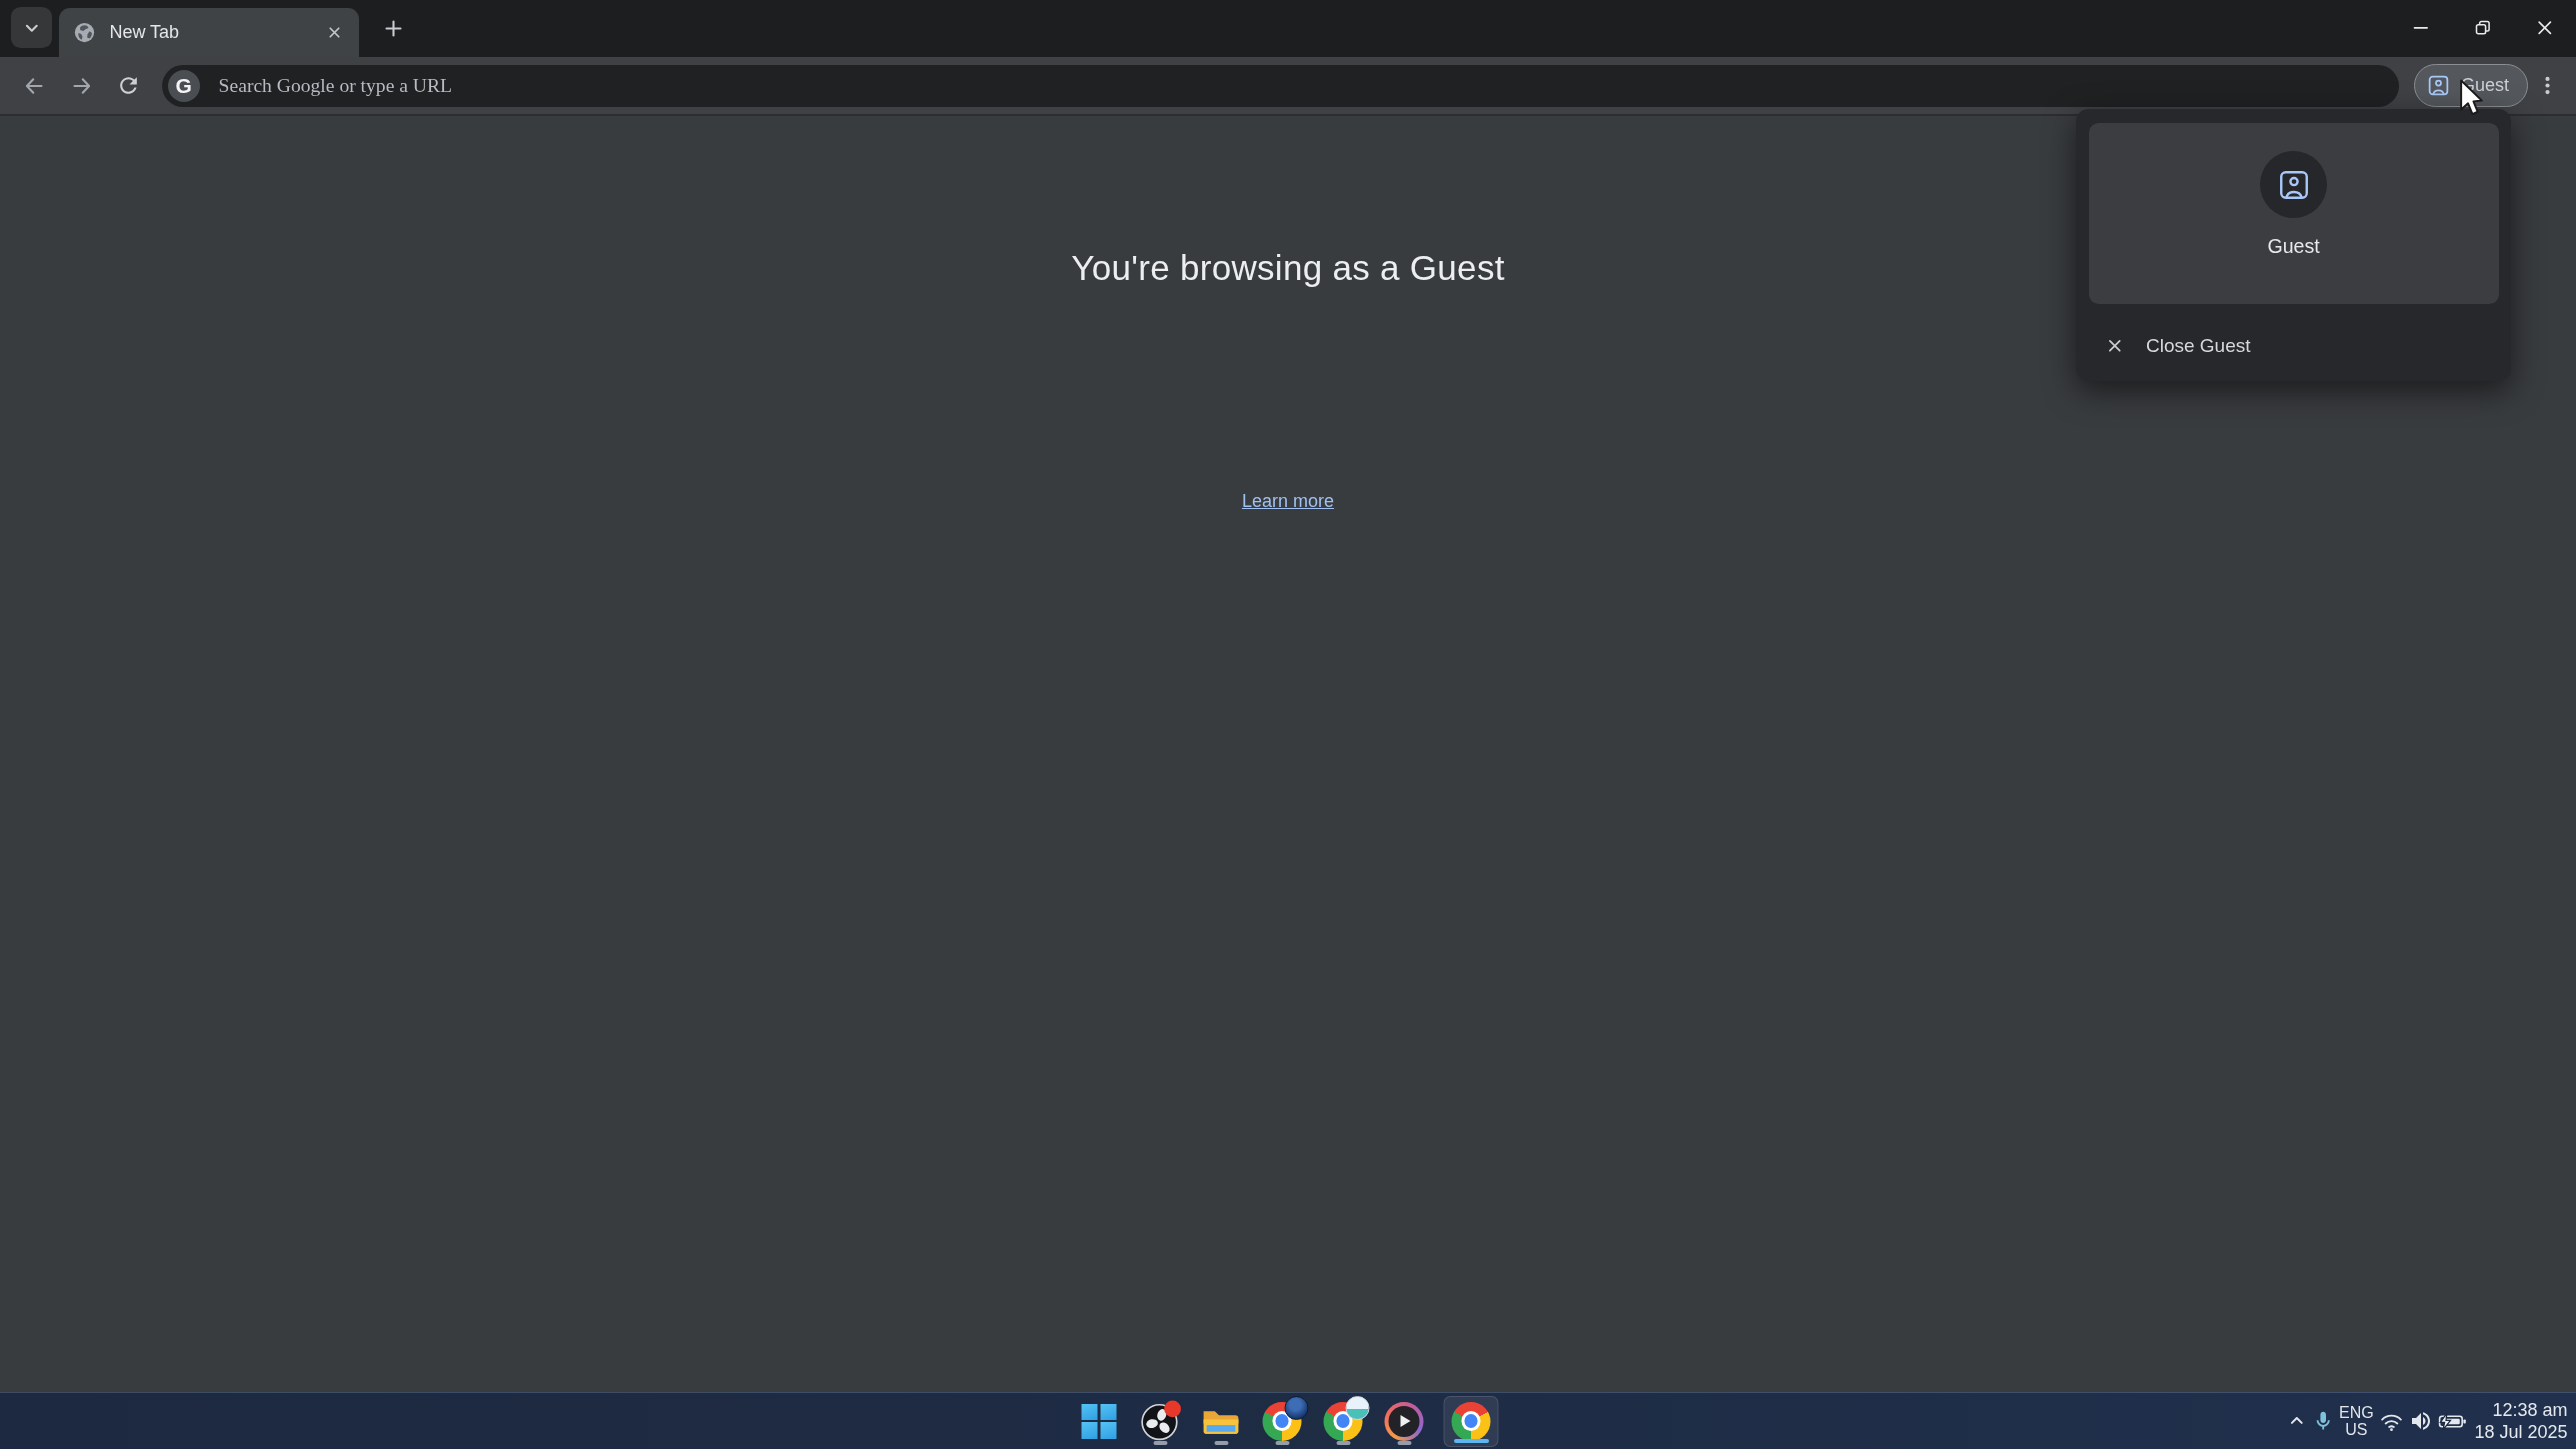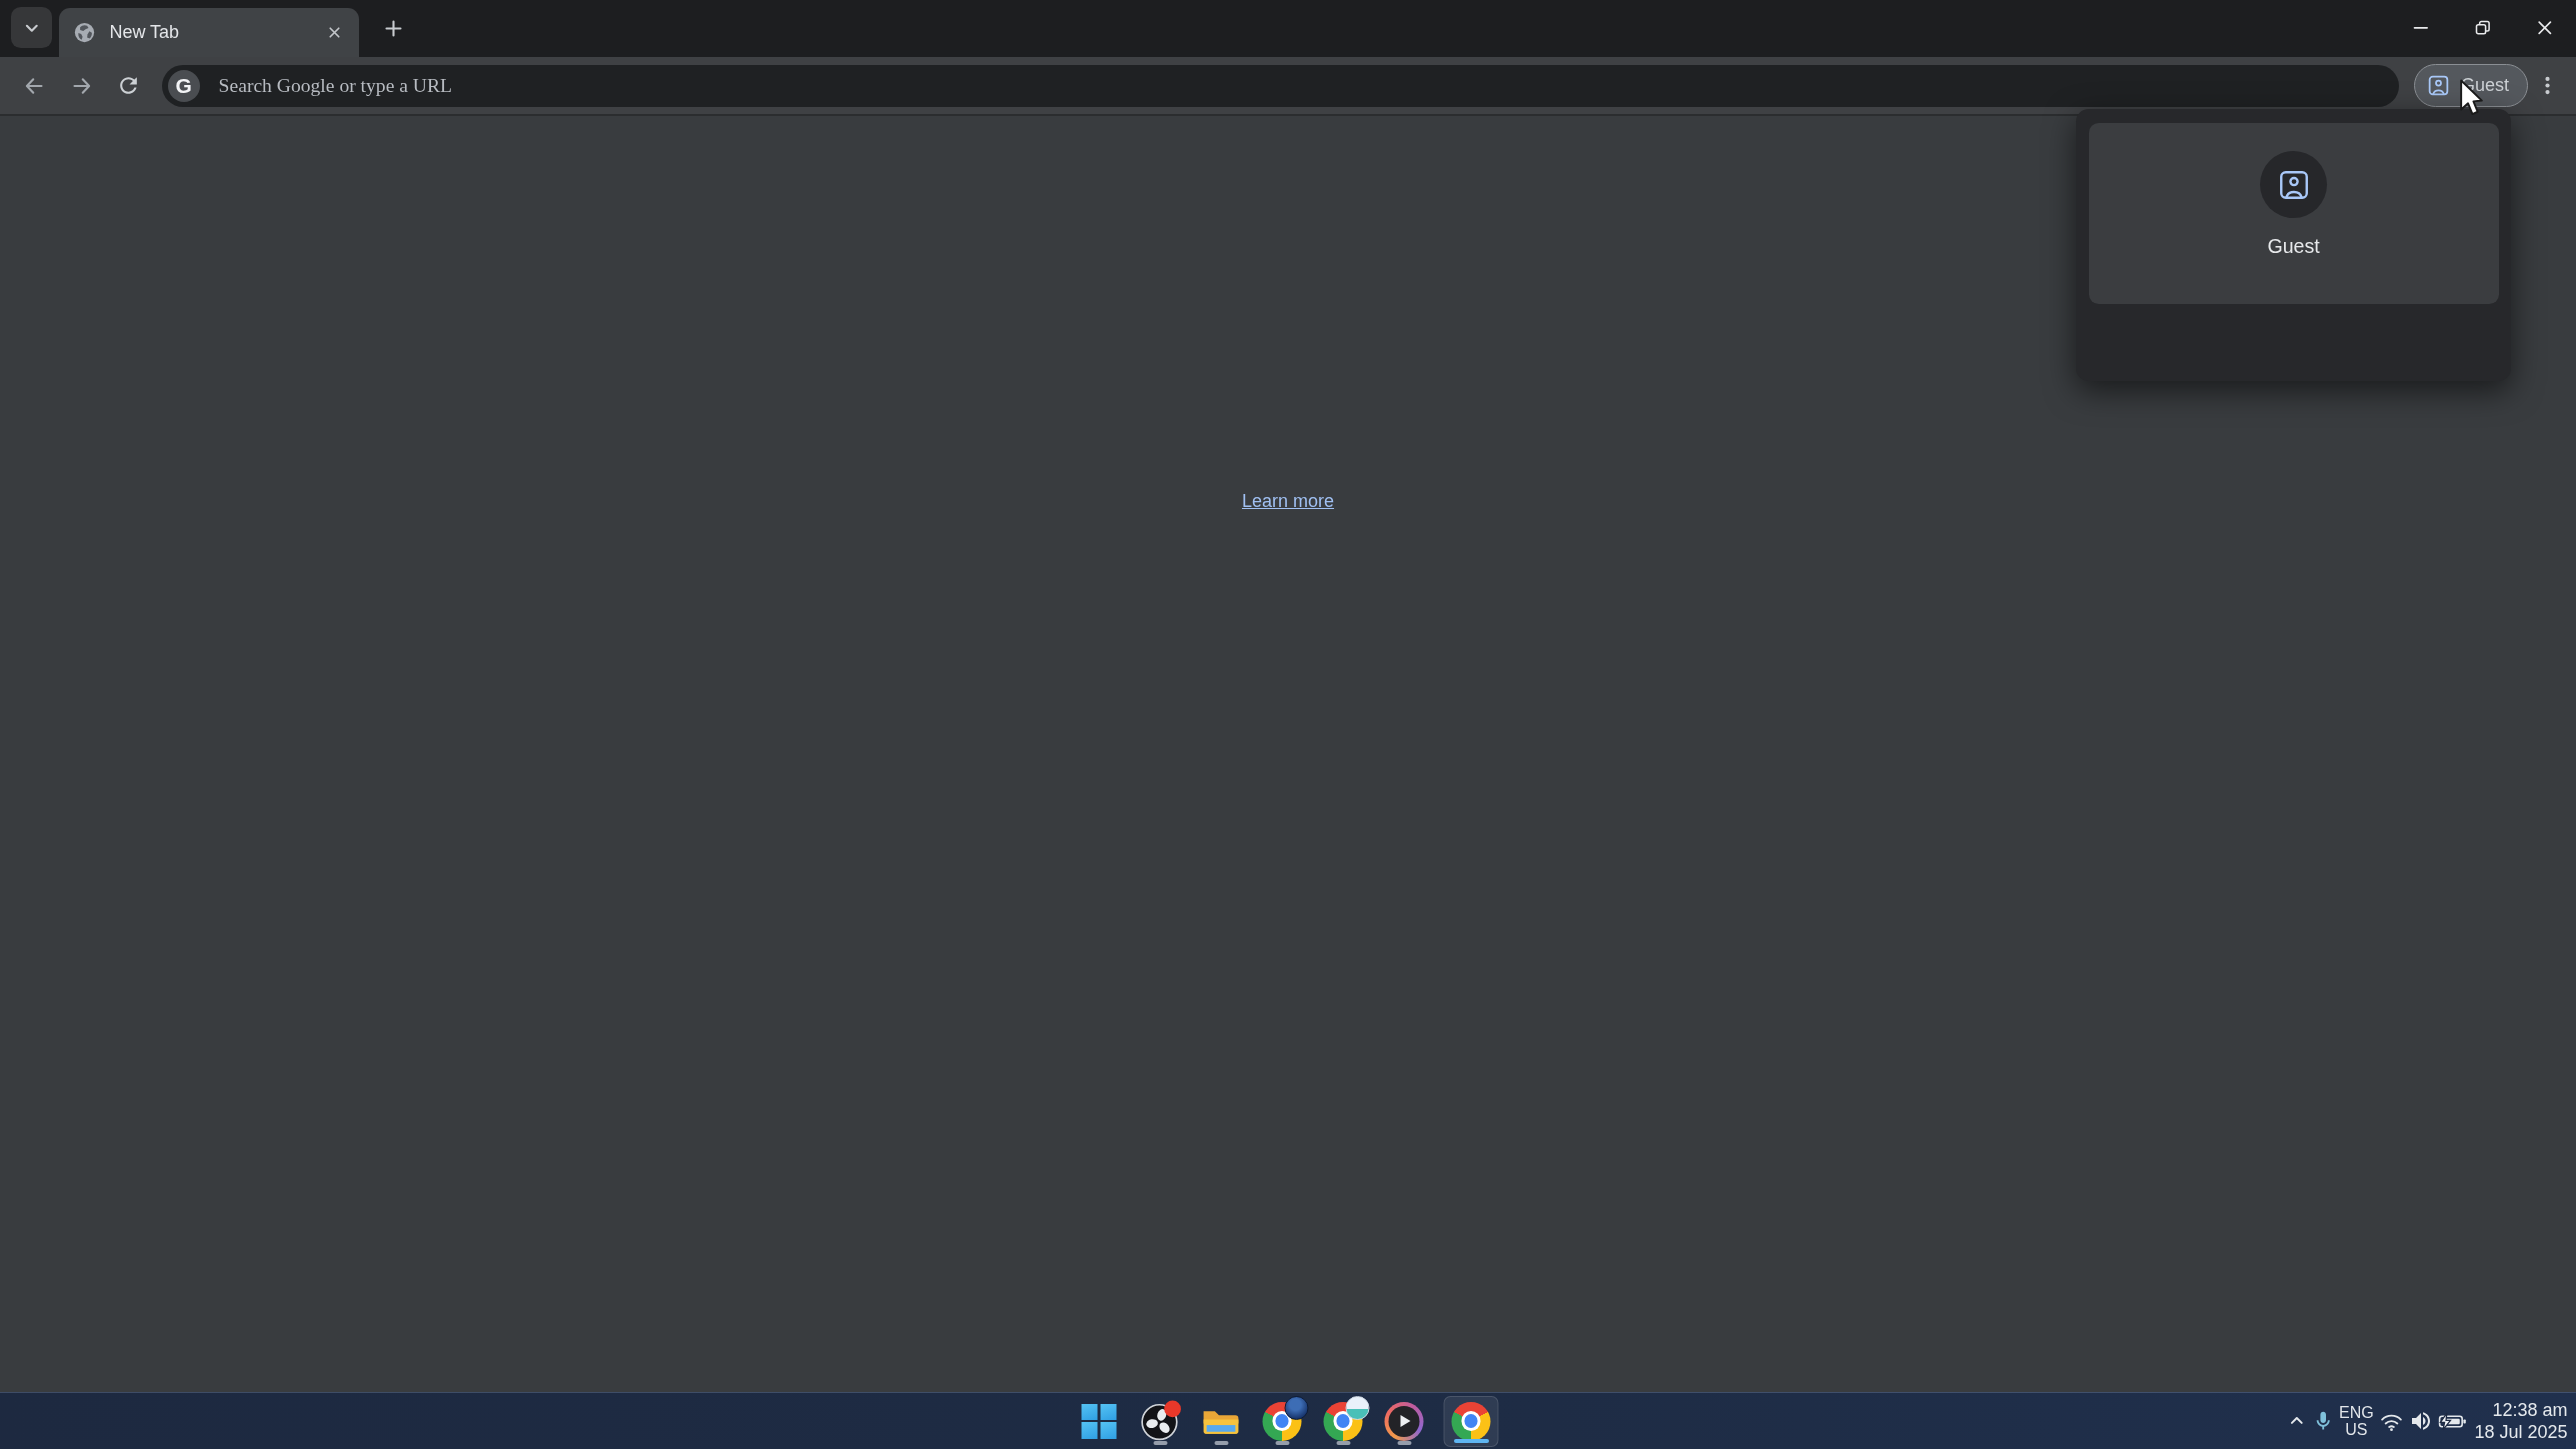--- a/index.html
+++ b/index.html
@@ -185,35 +185,42 @@
     <div class="kebab">
       <svg width="21" height="21" viewBox="0 0 24 24" fill="#c8cbcf">
           <circle cx="12" cy="4.5" r="2.4"></circle>
           <circle cx="12" cy="12" r="2.4"></circle>
           <circle cx="12" cy="19.5" r="2.4"></circle>
         </svg>
     </div>
   </div>
 
   <div class="content">
+    <div class="guest-heading">You're browsing as a Guest</div>
     <div class="learn-more-wrap">
       <a class="learn-more">Learn more</a>
     </div>
   </div>
 
   <div class="profile-popup">
     <div class="profile-card">
       <div class="profile-avatar">
         <svg width="36" height="36" viewBox="0 0 24 24" fill="none" stroke="currentColor" stroke-width="1.6" stroke-linecap="round">
           <rect x="3.5" y="3.5" width="17" height="17" rx="3"></rect>
           <circle cx="12" cy="9.7" r="2.4"></circle>
           <path d="M6.9 20.2 a5.3 4.8 0 0 1 10.2 0"></path>
         </svg>
       </div>
       <div class="profile-name">Guest</div>
+    </div>
+    <div class="close-guest-row">
+      <svg width="19.6" height="19.6" viewBox="0 0 24 24" fill="none" stroke="#c9ccd0" stroke-width="2.2" stroke-linecap="round">
+          <path d="M6 6 L18 18 M18 6 L6 18"></path>
+        </svg>
+      <span class="close-guest-label">Close Guest</span>
     </div>
   </div>
 
   <div class="cursor">
     <svg width="29" height="41" viewBox="0 0 21 29">
         <path d="M3 1.5 L3 22.5 L8 18 L11.2 25.8 L15 24.1 L11.9 16.6 L18 16 Z" fill="#ffffff" stroke="#1a1a1a" stroke-width="1.4" stroke-linejoin="round"></path>
       </svg>
   </div>
 
   <div class="taskbar">

